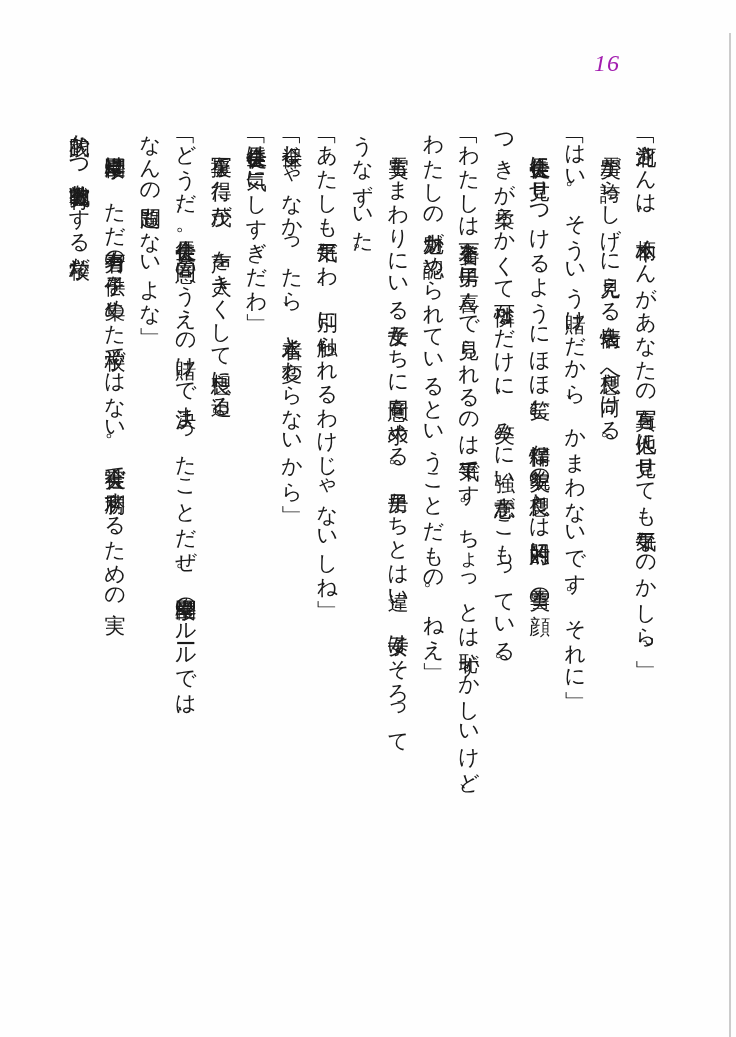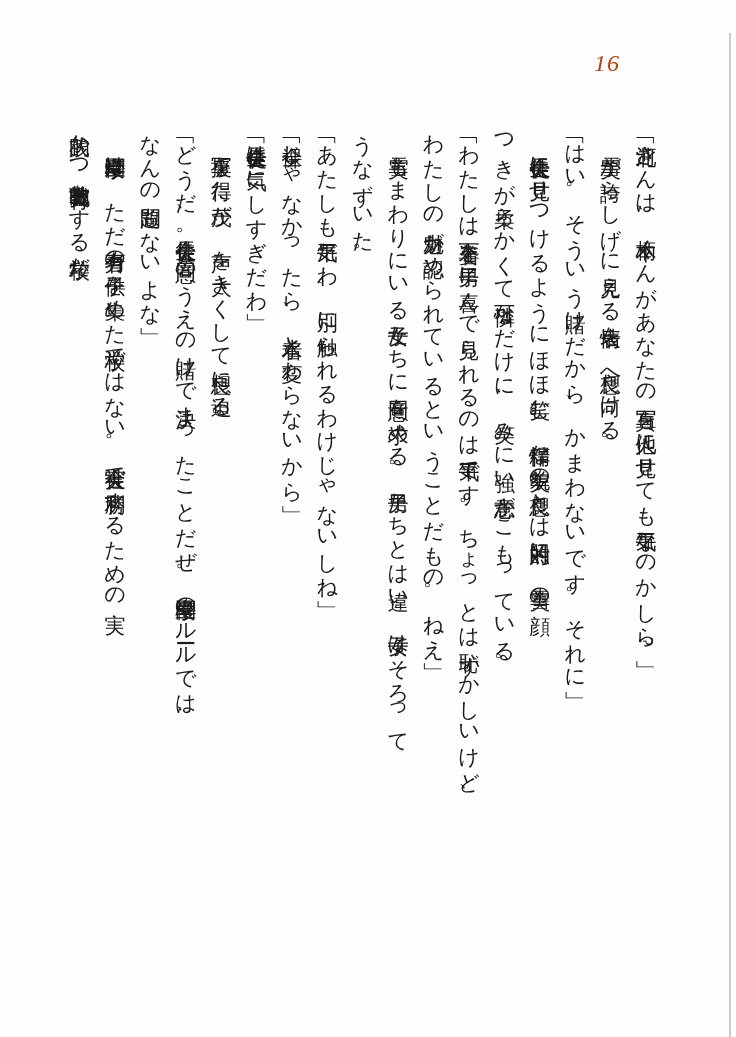--- a/index.html
+++ b/index.html
@@ -17,21 +17,21 @@
     height: 1037px;
     background: #fefefe;
     overflow: hidden;
   }
   .page-number {
     position: absolute;
     top: 50px;
     left: 594px;
     font-size: 24px;
     font-style: italic;
-    color: #c2410c;
+    color: #a21caf;
     letter-spacing: 1px;
   }
   .text-block {
     position: absolute;
     top: 120px;
     right: 73px;
     width: 602px;
     height: 835px;
     writing-mode: vertical-rl;
     text-orientation: mixed;

